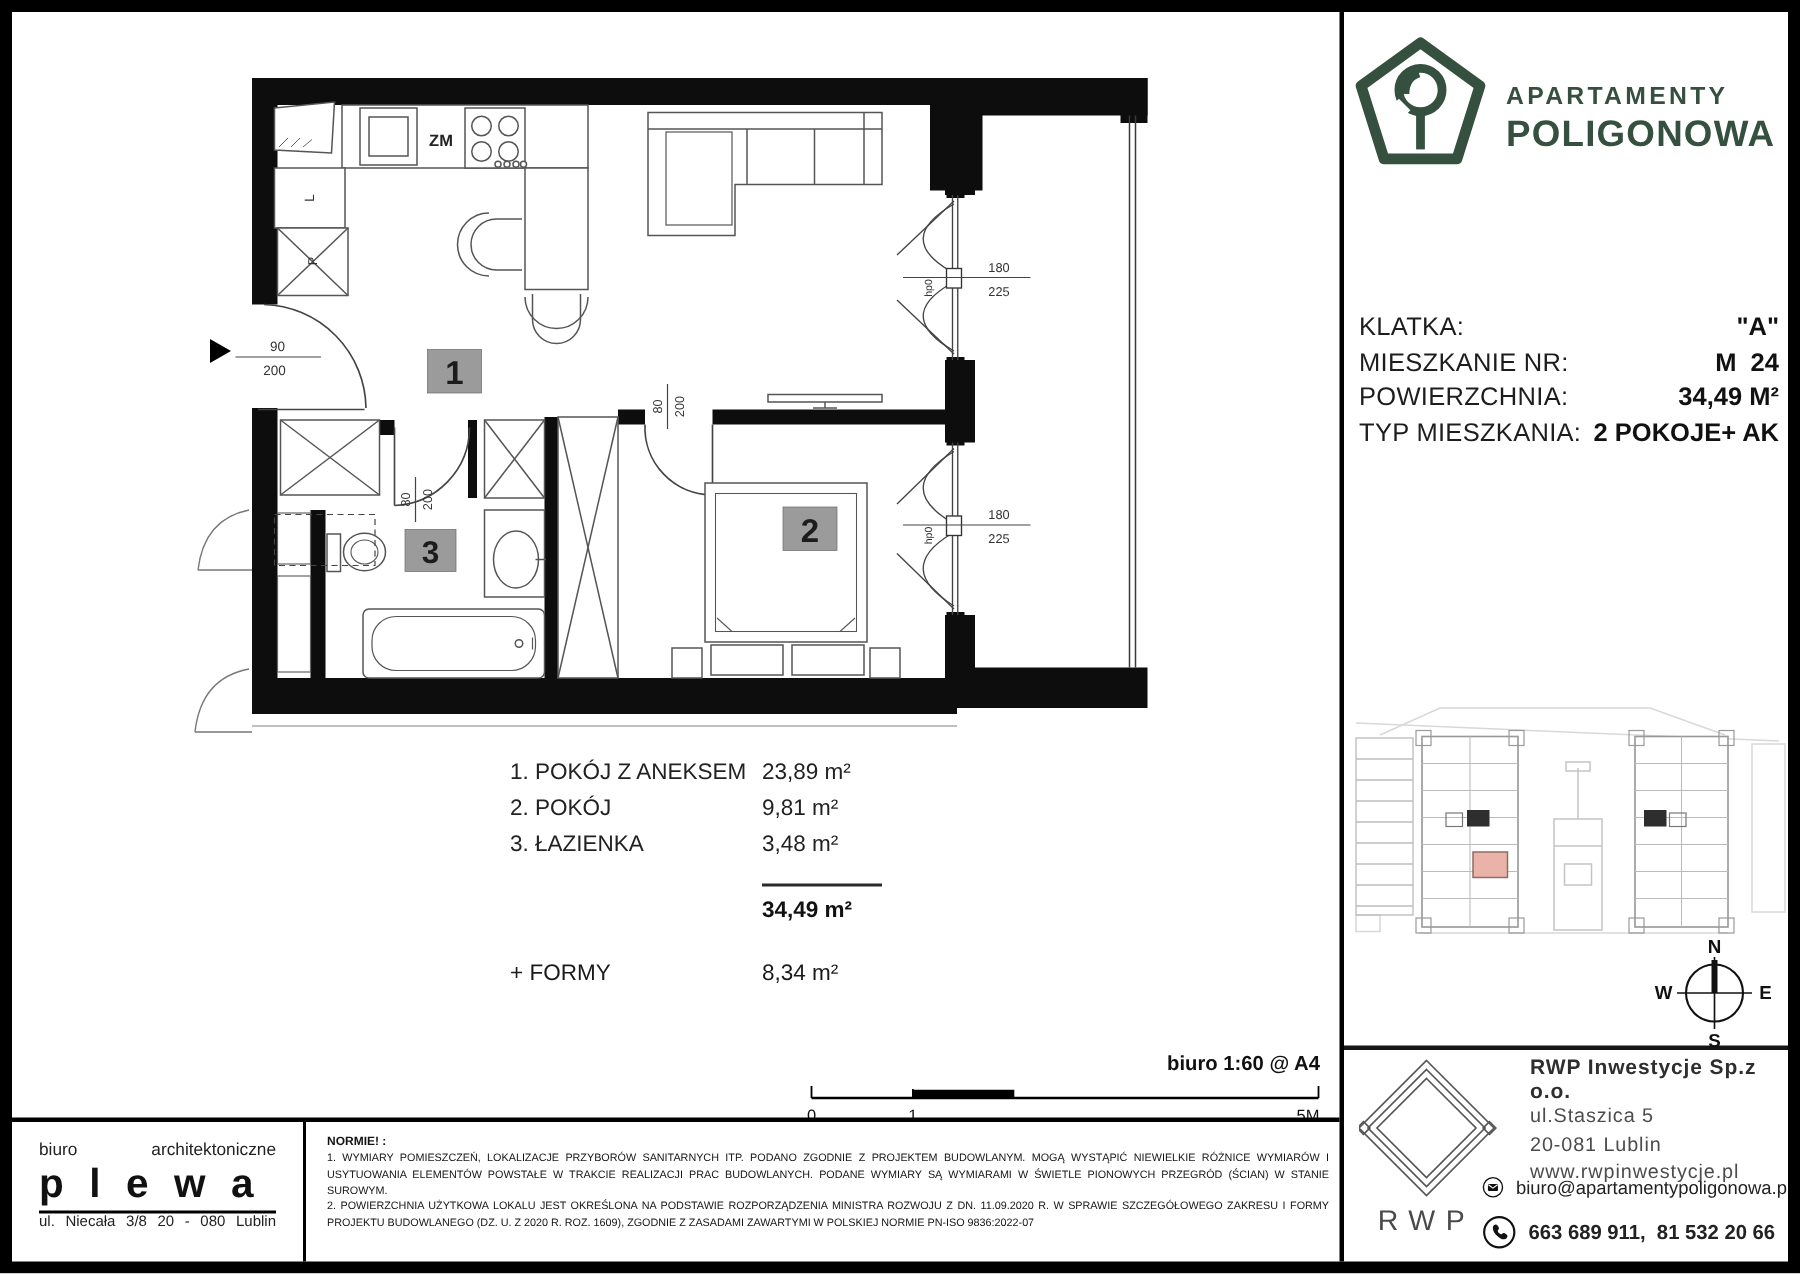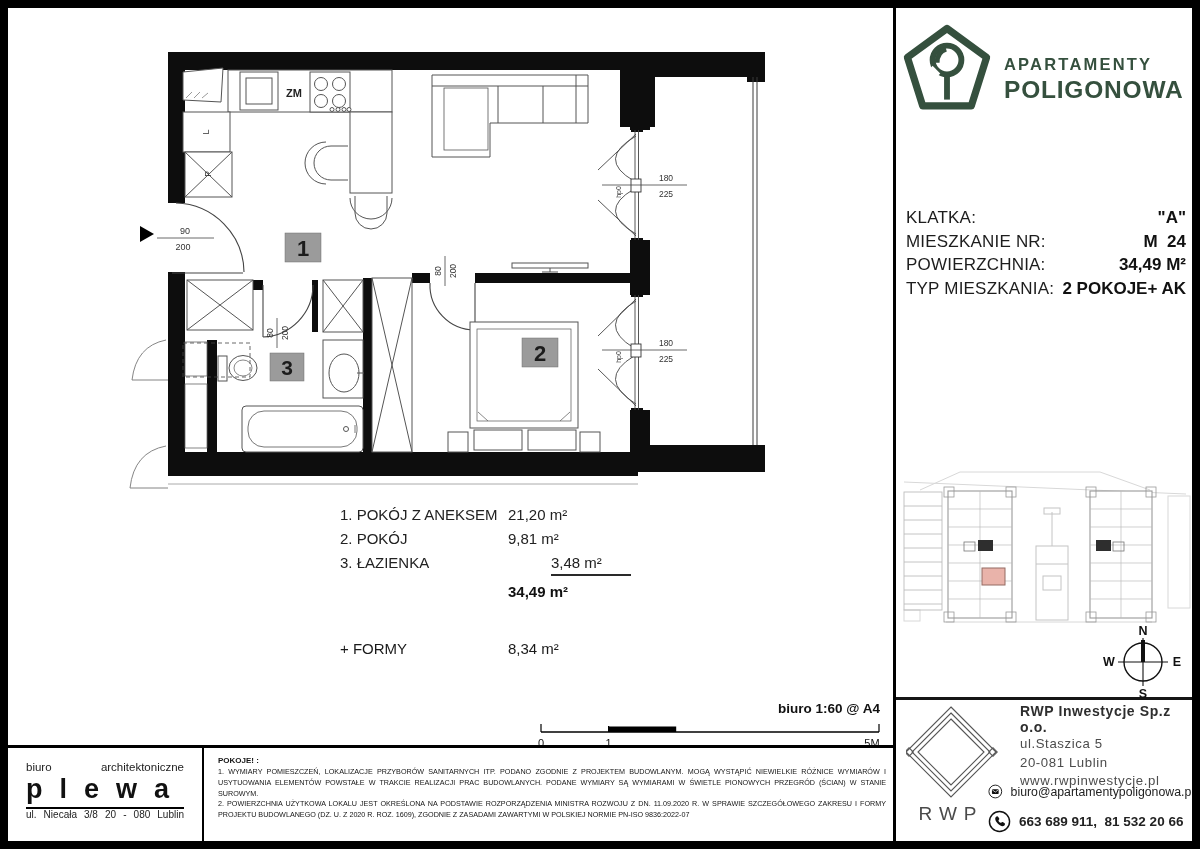--- a/index.html
+++ b/index.html
@@ -20,21 +20,21 @@
   .unit-info{position:absolute;left:906px;top:206px;width:280px;}
   .unit-info .row{display:flex;justify-content:space-between;line-height:23.5px;}
   .unit-info .lbl{font-size:17px;font-weight:500;letter-spacing:.2px;color:#1d1d1d;}
   .unit-info .val{font-size:17px;font-weight:700;white-space:pre;color:#111;}
 
   
   .room-list{position:absolute;left:340px;top:506px;width:400px;font-size:15px;}
   .room-list .row{display:flex;margin-bottom:7px;}
   .room-list .name{width:168px;font-weight:500;color:#222;}
   .room-list .area{display:inline-block;width:80px;font-weight:500;color:#222;}
-  .room-list .row.last .area{border-bottom:2px solid #2a2a2a;padding-bottom:3px;margin-left:43px;}
+  .room-list .row.last .area{border-bottom:2px solid #2a2a2a;padding-bottom:18px;}
   .room-list .total-row{display:flex;margin-top:6px;}
   .room-list .total-row .spacer{width:168px;}
   .room-list .total{font-weight:700;color:#111;}
   .balcony-row{position:absolute;left:340px;top:640px;width:400px;display:flex;font-size:15px;}
   .balcony-row .name{width:168px;font-weight:500;}
   .balcony-row .area{font-weight:500;}
 
   
   .scale-title{position:absolute;left:680px;top:701px;width:200px;text-align:right;
                font-size:13.5px;font-weight:700;color:#111;}
@@ -291,21 +291,21 @@
     </div>
     <div class="row">
       <span class="lbl">TYP MIESZKANIA:</span>
       <span class="val">2 POKOJE+ AK</span>
     </div>
   </div>
 
   <div class="room-list">
     <div class="row">
       <span class="name">1. POKÓJ Z ANEKSEM</span>
-      <span class="area">21,20 m²</span>
+      <span class="area">23,89 m²</span>
     </div>
     <div class="row">
       <span class="name">2. POKÓJ</span>
       <span class="area">9,81 m²</span>
     </div>
     <div class="row last">
       <span class="name">3. ŁAZIENKA</span>
       <span class="area">3,48 m²</span>
     </div>
     <div class="total-row">
@@ -336,21 +336,21 @@
 
   <div class="architect">
     <div class="inner">
       <div class="arch-line1">biuro architektoniczne</div>
       <div class="arch-name">plewa</div>
       <div class="arch-addr">ul. Niecała 3/8  20 - 080 Lublin</div>
     </div>
   </div>
 
   <div class="notes">
-    <div class="title">POKOJE! :</div>
+    <div class="title">NORMIE! :</div>
     <p>1. WYMIARY POMIESZCZEŃ, LOKALIZACJE PRZYBORÓW SANITARNYCH ITP. PODANO ZGODNIE Z PROJEKTEM BUDOWLANYM. MOGĄ WYSTĄPIĆ NIEWIELKIE RÓŻNICE WYMIARÓW I USYTUOWANIA ELEMENTÓW POWSTAŁE W TRAKCIE REALIZACJI PRAC BUDOWLANYCH. PODANE WYMIARY SĄ WYMIARAMI W ŚWIETLE PIONOWYCH PRZEGRÓD (ŚCIAN) W STANIE SUROWYM.</p>
     <p>2. POWIERZCHNIA UŻYTKOWA LOKALU JEST OKREŚLONA NA PODSTAWIE ROZPORZĄDZENIA MINISTRA ROZWOJU Z DN. 11.09.2020 R. W SPRAWIE SZCZEGÓŁOWEGO ZAKRESU I FORMY PROJEKTU BUDOWLANEGO (DZ. U. Z 2020 R. ROZ. 1609), ZGODNIE Z ZASADAMI ZAWARTYMI W POLSKIEJ NORMIE PN-ISO 9836:2022-07</p>
   </div>
 
   <svg style="position:absolute;left:900px;top:464px;" width="292" height="162" viewBox="0 0 292 162">
     <g stroke="#d8d8d8" fill="none" stroke-width="1">
       <polyline points="20,26 60,8 200,8 250,26"></polyline>
       <line x1="4" y1="18" x2="286" y2="30"></line>
       <rect x="268" y="32" width="22" height="112"></rect>
       <line x1="46" y1="158" x2="252" y2="158"></line>

